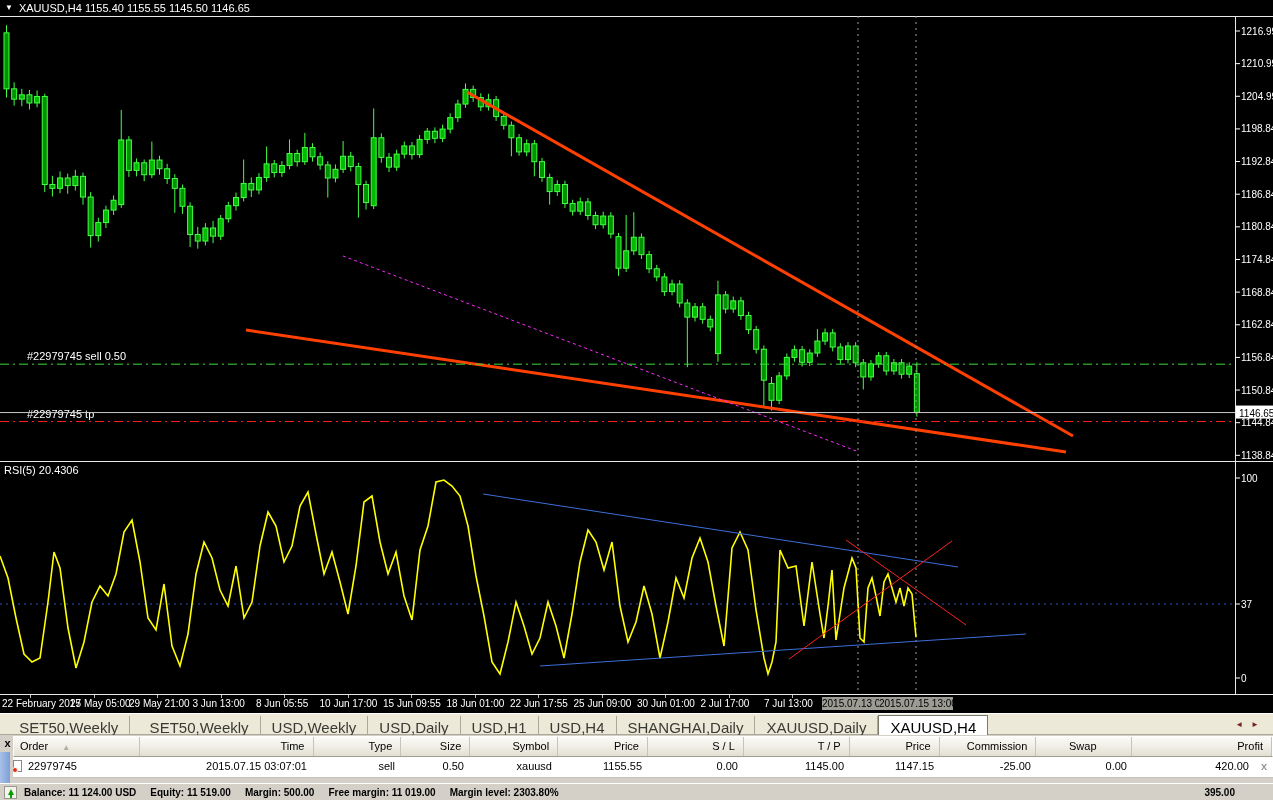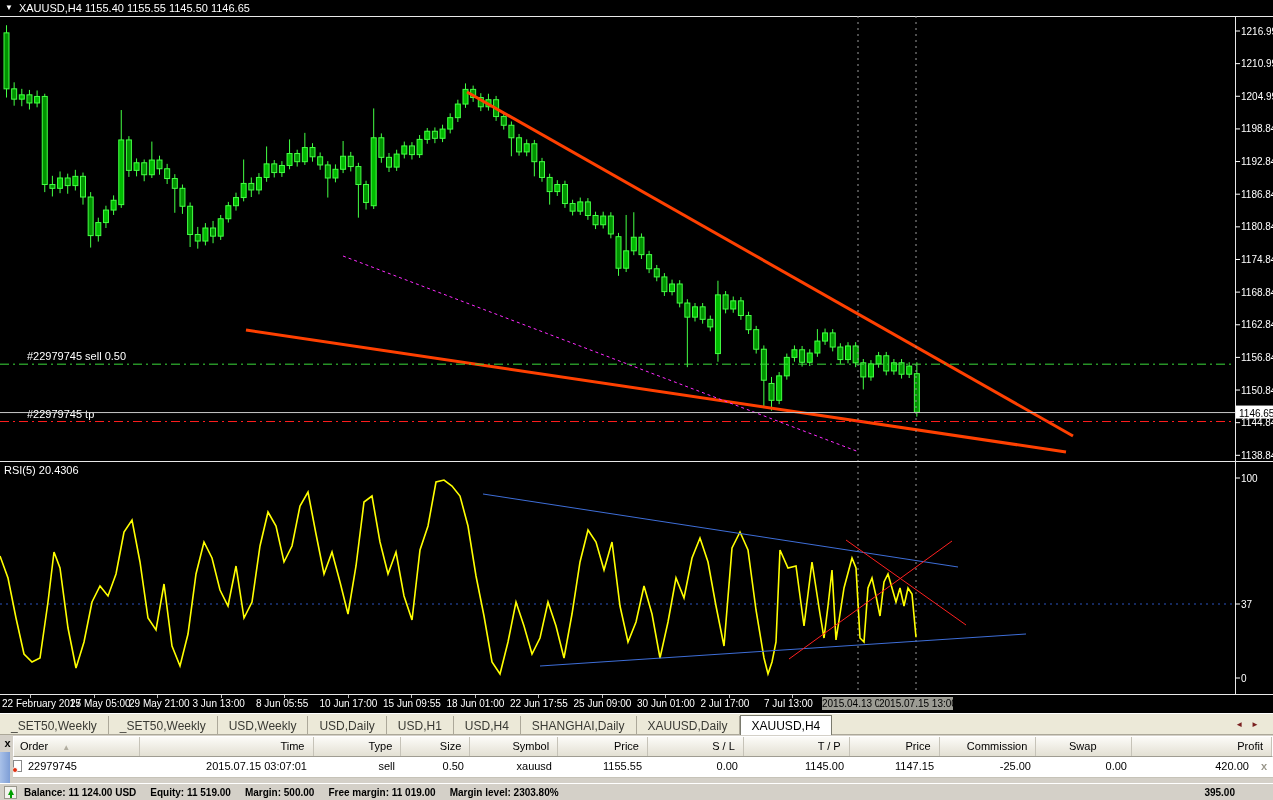--- a/index.html
+++ b/index.html
@@ -15,21 +15,21 @@
   
   #time-axis{position:absolute;left:0;top:695px;width:1273px;height:18px;background:#000;}
   .tlabel{position:absolute;top:3px;color:#fff;font-size:10px;white-space:nowrap;}
   .ttick{position:absolute;top:0;width:1px;height:3px;background:#bbb;}
   .tbox{position:absolute;top:2px;height:13px;background:#9C9C94;color:#000;font-size:10px;
         line-height:13px;text-align:center;white-space:nowrap;overflow:hidden;}
   
   #tab-bar{position:absolute;left:0;top:713px;width:1273px;height:22px;background:#ECE9D8;
            border-top:1px solid #fff;border-bottom:1px solid #ACA899;}
   .tab{position:relative;float:left;height:19px;margin-top:2px;padding:3px 11px 0 11px;
-       font-size:12px;color:#3a3a34;border-right:1px solid #ACA899;cursor:default;}
+       font-size:15px;color:#3a3a34;border-right:1px solid #ACA899;cursor:default;}
   .tab.active{background:#fff;border:1px solid #7a7a6e;border-bottom:1px solid #fff;
               height:21px;margin-top:1px;color:#000;}
   #tab-scroll{position:absolute;right:6px;top:6px;font-size:8px;color:#7a2020;letter-spacing:8px;}
   
   #terminal{position:absolute;left:0;top:735px;width:1273px;height:65px;background:#D4D0C8;}
   #term-close{position:absolute;left:2px;top:2px;width:11px;height:13px;color:#000;
               font-size:11px;font-weight:bold;line-height:13px;text-align:center;}
   #term-strip{position:absolute;left:0;top:17px;width:10px;height:48px;
               background:linear-gradient(90deg,#A9C1E8,#7E9ED6);}
   #table{position:absolute;left:13px;top:1px;width:1260px;}
@@ -629,21 +629,21 @@
       <div class="ttick" style="left: 538px;"></div>
       <div class="tlabel" style="left: 510px;">22 Jun 17:55</div>
       <div class="ttick" style="left: 601.5px;"></div>
       <div class="tlabel" style="left: 573.5px;">25 Jun 09:00</div>
       <div class="ttick" style="left: 665px;"></div>
       <div class="tlabel" style="left: 637px;">30 Jun 01:00</div>
       <div class="ttick" style="left: 728.5px;"></div>
       <div class="tlabel" style="left: 700.5px;">2 Jul 17:00</div>
       <div class="ttick" style="left: 792px;"></div>
       <div class="tlabel" style="left: 764px;">7 Jul 13:00</div>
-      <div class="tbox" style="left: 822px; width: 57px;">2015.04.13 0</div>
+      <div class="tbox" style="left: 822px; width: 57px;">2015.07.13 0</div>
       <div class="tbox" style="left: 879px; width: 74px;">2015.07.15 13:00</div>
     </div>
 
   <div id="tab-bar">
     <div class="tab">_SET50,Weekly</div>
       <div class="tab">_SET50,Weekly</div>
       <div class="tab">USD,Weekly</div>
       <div class="tab">USD,Daily</div>
       <div class="tab">USD,H1</div>
       <div class="tab">USD,H4</div>

